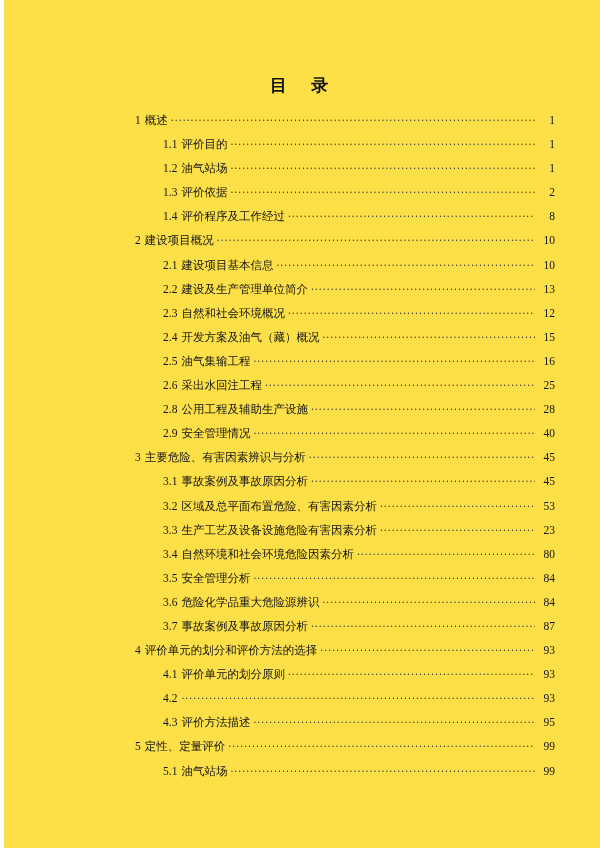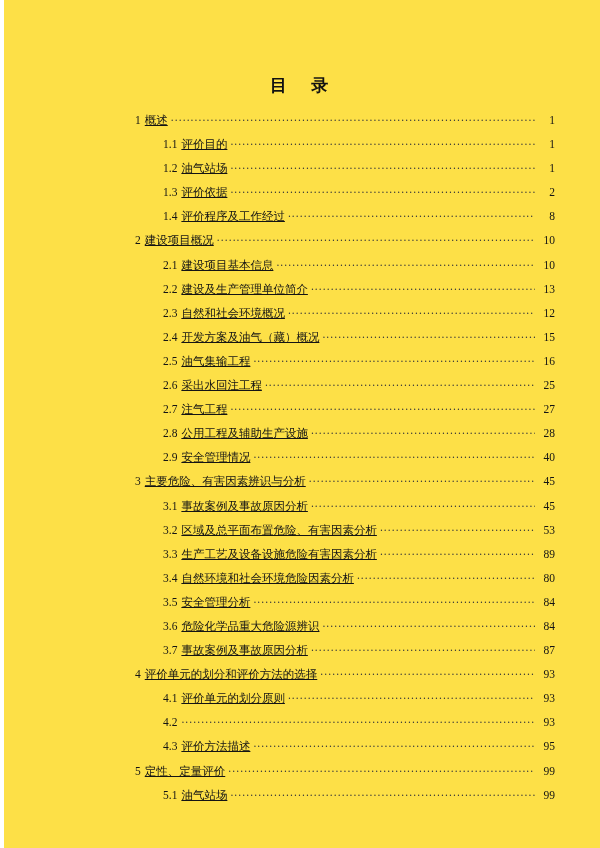--- a/index.html
+++ b/index.html
@@ -55,21 +55,20 @@
   .toc-entry.level-2 {
     padding-left: 28px;
   }
   .toc-num {
     flex: 0 0 auto;
     padding-right: 4px;
   }
   .toc-label {
     flex: 0 0 auto;
     padding-right: 3px;
-    text-decoration: underline;
   }
   .toc-dots {
     flex: 1 1 auto;
     overflow: hidden;
     position: relative;
     height: 11px;
   }
   .toc-dots::after {
     content: "..........................................................................................................................................................................";
     position: absolute;
@@ -159,26 +158,20 @@
         <span class="toc-dots"></span>
         <span class="toc-page">16</span>
       </div>
       <div class="toc-entry level-2">
         <span class="toc-num">2.6</span>
         <span class="toc-label">采出水回注工程</span>
         <span class="toc-dots"></span>
         <span class="toc-page">25</span>
       </div>
       <div class="toc-entry level-2">
-        <span class="toc-num">2.7</span>
-        <span class="toc-label">注气工程</span>
-        <span class="toc-dots"></span>
-        <span class="toc-page">27</span>
-      </div>
-      <div class="toc-entry level-2">
         <span class="toc-num">2.8</span>
         <span class="toc-label">公用工程及辅助生产设施</span>
         <span class="toc-dots"></span>
         <span class="toc-page">28</span>
       </div>
       <div class="toc-entry level-2">
         <span class="toc-num">2.9</span>
         <span class="toc-label">安全管理情况</span>
         <span class="toc-dots"></span>
         <span class="toc-page">40</span>
@@ -198,21 +191,21 @@
       <div class="toc-entry level-2">
         <span class="toc-num">3.2</span>
         <span class="toc-label">区域及总平面布置危险、有害因素分析</span>
         <span class="toc-dots"></span>
         <span class="toc-page">53</span>
       </div>
       <div class="toc-entry level-2">
         <span class="toc-num">3.3</span>
         <span class="toc-label">生产工艺及设备设施危险有害因素分析</span>
         <span class="toc-dots"></span>
-        <span class="toc-page">89</span>
+        <span class="toc-page">23</span>
       </div>
       <div class="toc-entry level-2">
         <span class="toc-num">3.4</span>
         <span class="toc-label">自然环境和社会环境危险因素分析</span>
         <span class="toc-dots"></span>
         <span class="toc-page">80</span>
       </div>
       <div class="toc-entry level-2">
         <span class="toc-num">3.5</span>
         <span class="toc-label">安全管理分析</span>

